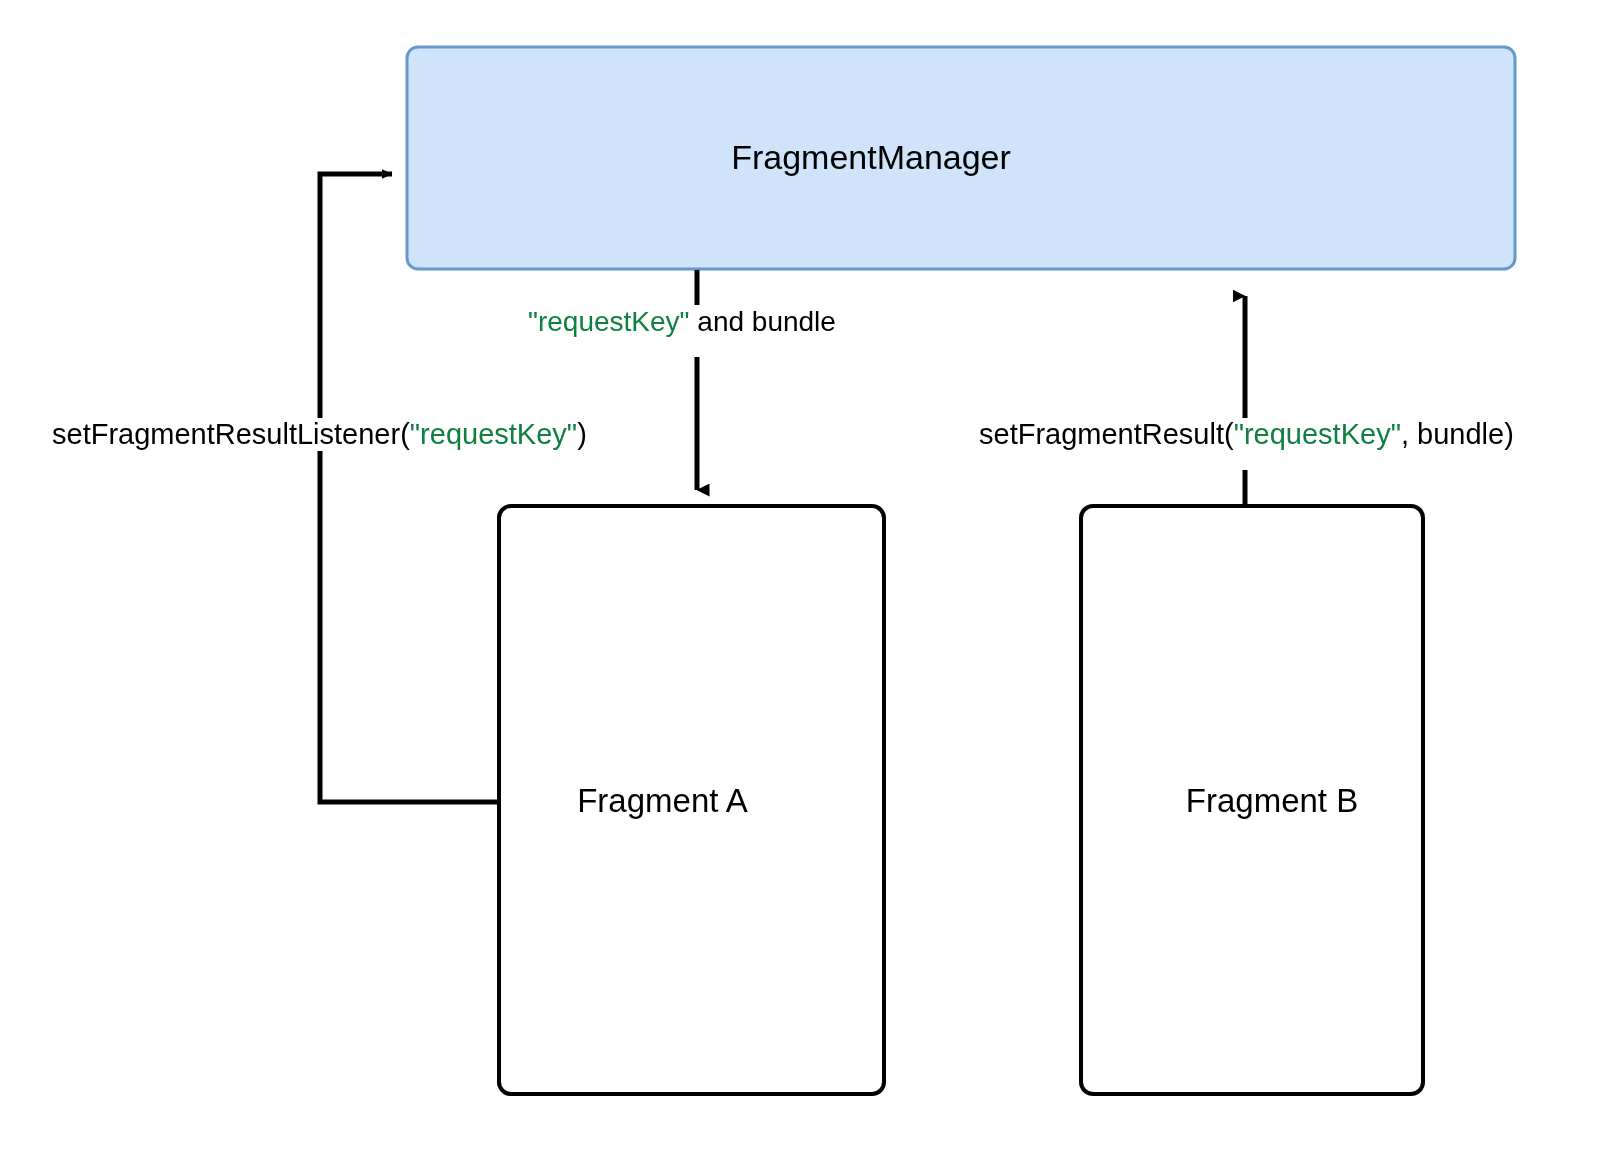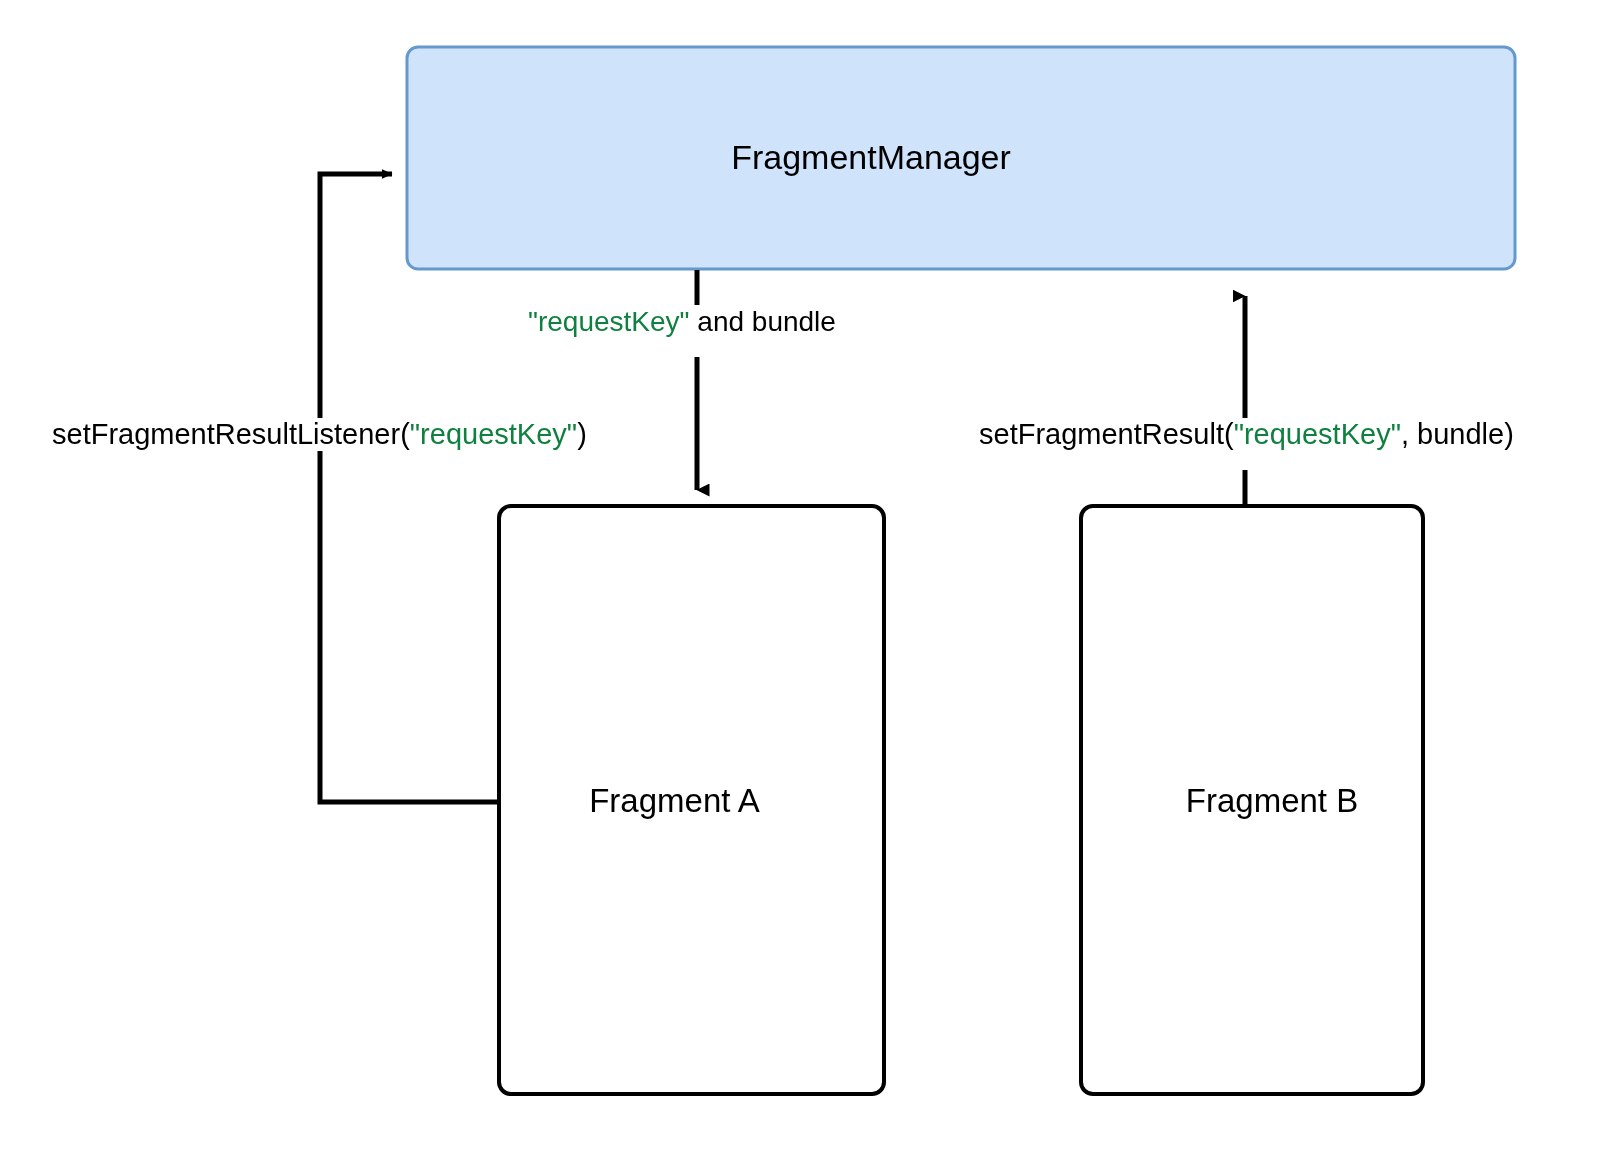--- a/index.html
+++ b/index.html
@@ -49,21 +49,20 @@
     width: 930px;
     font-size: 34px;
     line-height: 42px;
   }
   #frag-a-title {
     left: 498px;
     top: 780px;
     width: 329px;
     font-size: 33px;
     line-height: 42px;
-    padding-left: 12px;
   }
   #frag-b-title {
     left: 1080px;
     top: 780px;
     width: 344px;
     font-size: 33px;
     line-height: 42px;
     margin-left: 20px;
   }
   #label-listener {

